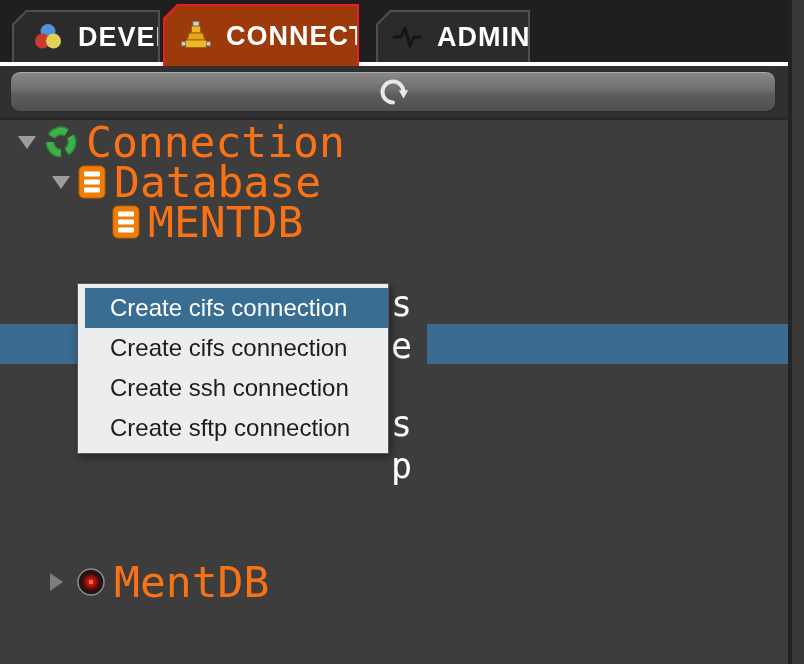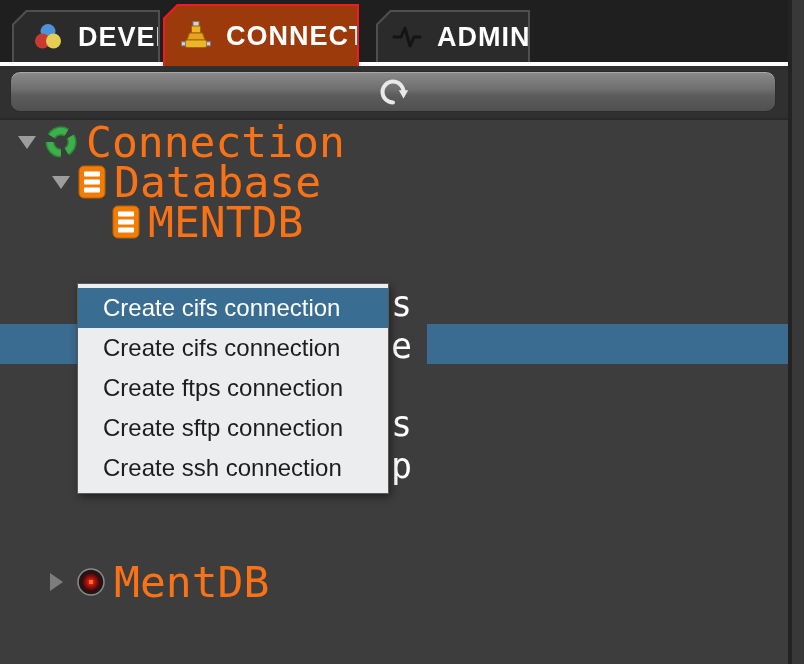--- a/index.html
+++ b/index.html
@@ -45,21 +45,21 @@
   .ghost{position:absolute;left:391px;height:40px;line-height:40px;color:#ffffff;
          font-family:"DejaVu Sans Mono",monospace;font-size:35px;}
 
   
   .splitter{position:absolute;top:0;left:788px;width:4px;height:664px;background:#232323;cursor:col-resize;}
   .rightpane{position:absolute;top:0;left:792px;width:12px;height:664px;background:#383838;}
 
   
   .menu{position:absolute;left:77px;top:283px;width:312px;background:#ecedef;border:1px solid #5a5a5a;
         box-shadow:2px 3px 8px rgba(0,0,0,0.45);padding:4px 0 5px 0;z-index:10;box-sizing:border-box;}
-  .menu-item{height:40px;line-height:40px;padding-left:25px;font-size:24px;color:#1d1d1d;cursor:pointer;white-space:nowrap;}
+  .menu-item{height:40px;line-height:40px;padding-left:25px;font-size:24px;color:#1d1d1d;cursor:pointer;white-space:nowrap;margin-left:7px;}
   .menu-item.selected{background:#3a6d92;color:#ffffff;}
 </style>
 </head>
 <body>
 
 <div class="app">
 
   <div class="tabbar">
     <div class="tabline"></div>
 
@@ -171,18 +171,17 @@
       <span class="lbl">MentDB</span>
     </div>
   </div>
 
   <div class="splitter"></div>
   <div class="rightpane"></div>
 
   <div class="menu">
     <div class="menu-item selected">Create cifs connection</div>
     <div class="menu-item">Create cifs connection</div>
-    <div class="menu-item">Create ftps connection</div>
+    <div class="menu-item">Create ssh connection</div>
     <div class="menu-item">Create sftp connection</div>
-    <div class="menu-item">Create ssh connection</div>
   </div>
 
 </div>
 
 </body></html>

